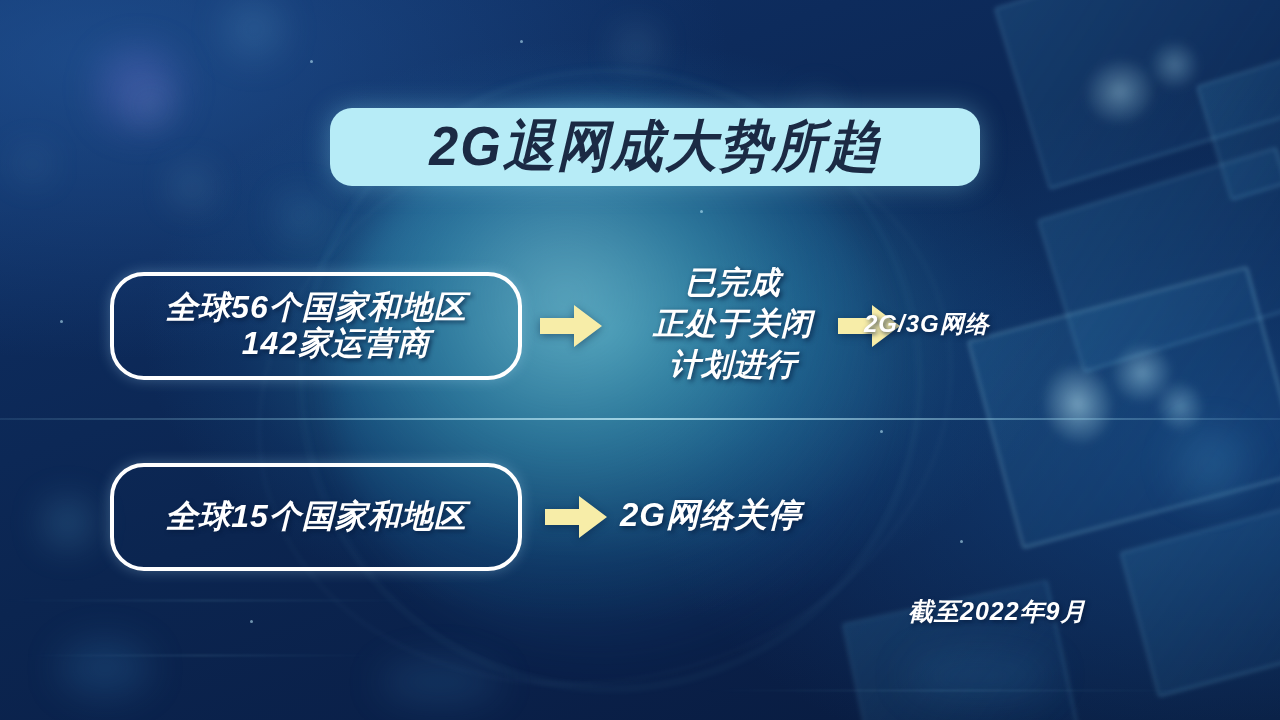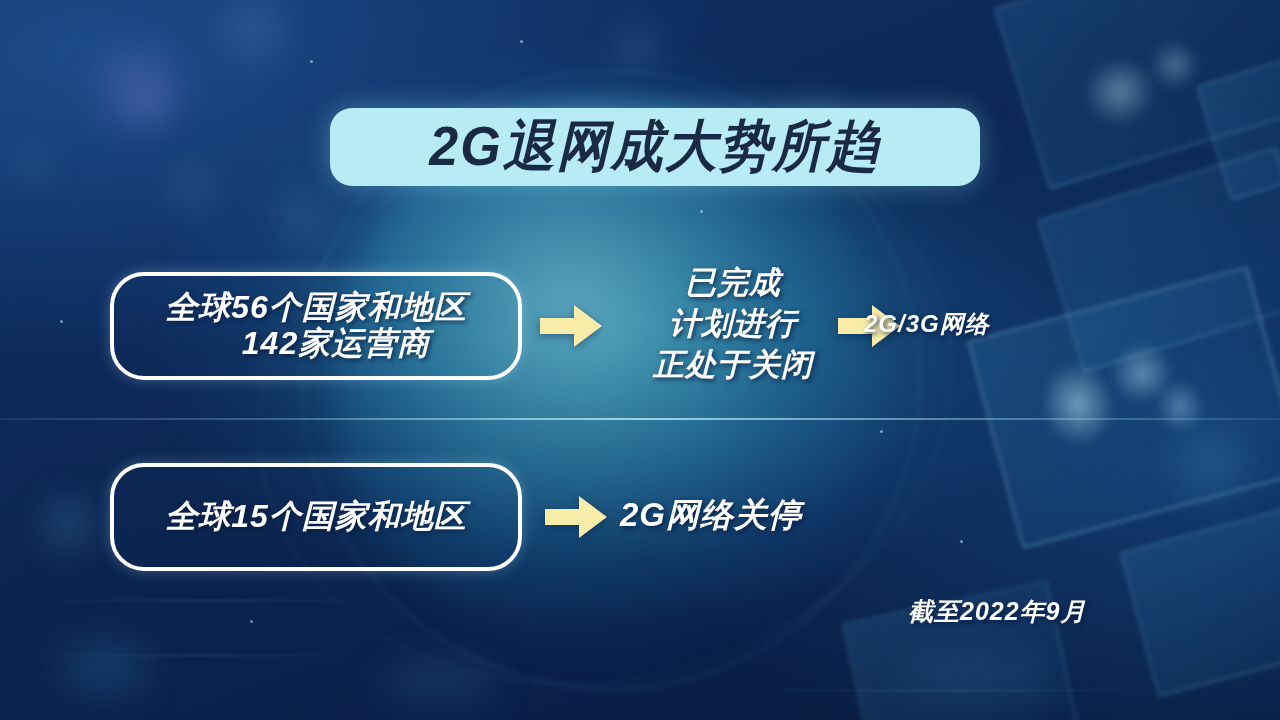--- a/index.html
+++ b/index.html
@@ -236,22 +236,22 @@
     <div class="box-line l1">全球56个国家和地区</div>
     <div class="box-line l2">142家运营商</div>
   </div>
 
   <svg class="arrow" style="left:540px;top:303px;" viewBox="0 0 62 46">
     <polygon points="0,15 34,15 34,2 62,23 34,44 34,31 0,31" fill="#f7eda8"></polygon>
   </svg>
 
   <div class="plain-text" id="status-stack">
     <div class="st-line">已完成</div>
+    <div class="st-line">正处于关闭</div>
     <div class="st-line">计划进行</div>
-    <div class="st-line">正处于关闭</div>
   </div>
 
   <svg class="arrow" style="left:838px;top:303px;" viewBox="0 0 62 46">
     <polygon points="0,15 34,15 34,2 62,23 34,44 34,31 0,31" fill="#f7eda8"></polygon>
   </svg>
 
   <div class="plain-text" id="result-right">2G/3G网络</div>
 
   <div class="info-box" id="box2">
     <div class="box-line l1">全球15个国家和地区</div>

